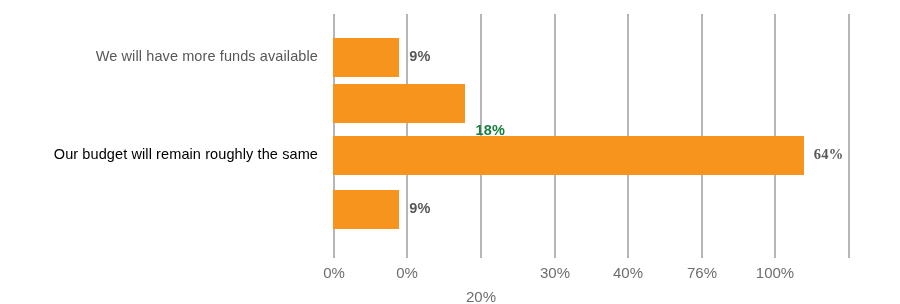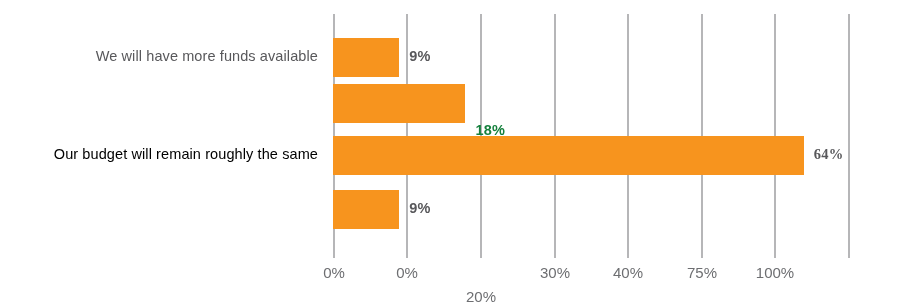--- a/index.html
+++ b/index.html
@@ -122,18 +122,18 @@
     <div class="tick-mark" style="left: 627px; background: rgb(182, 182, 184);"></div>
     <div class="tick-mark" style="left: 701px; background: rgb(182, 182, 184);"></div>
     <div class="tick-mark" style="left: 774px; background: rgb(182, 182, 184);"></div>
     <div class="tick-mark" style="left: 848px; background: rgb(182, 182, 184);"></div>
 
     <div class="tick-label" style="left: 334px; color: rgb(109, 110, 113);">0%</div>
     <div class="tick-label" style="left: 407px; color: rgb(109, 110, 113);">0%</div>
     <div class="tick-label" style="left: 481px; color: rgb(109, 110, 113); margin-top: 24px;">20%</div>
     <div class="tick-label" style="left: 555px; color: rgb(109, 110, 113);">30%</div>
     <div class="tick-label" style="left: 628px; color: rgb(109, 110, 113);">40%</div>
-    <div class="tick-label" style="left: 702px; color: rgb(109, 110, 113);">75%</div>
+    <div class="tick-label" style="left: 702px; color: rgb(109, 110, 113);">76%</div>
     <div class="tick-label" style="left: 775px; color: rgb(109, 110, 113);">100%</div>
     <div class="tick-label" style="left: 849px; color: rgb(109, 110, 113); margin-top: 44px;">70%</div>
   </div>
 
 </div>
 
 </body></html>

